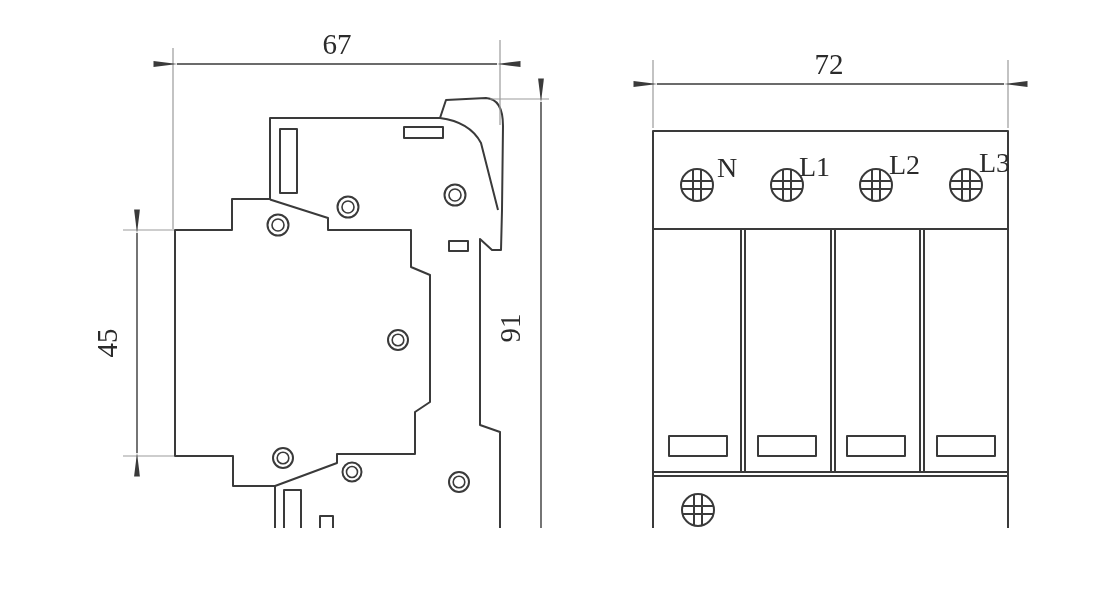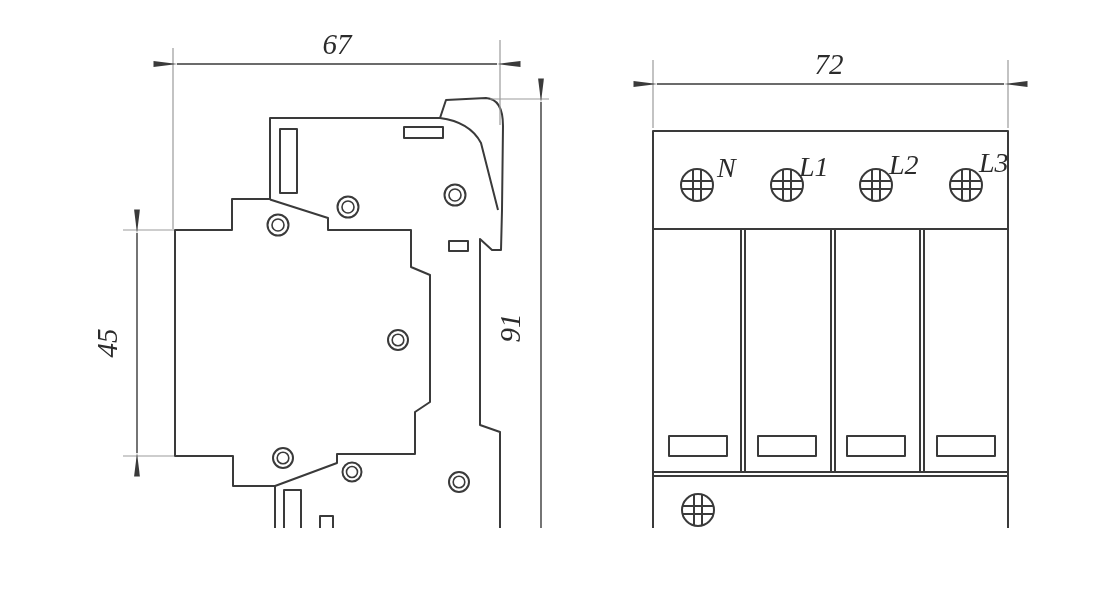--- a/index.html
+++ b/index.html
@@ -2,21 +2,20 @@
 <html><head>
 <meta charset="utf-8">
 <style>
   html,body{margin:0;padding:0;background:#ffffff;}
   .canvas{
     position:relative;
     width:1120px;height:528px;
     background:#ffffff;
     font-family:"Liberation Serif", serif;
     overflow:hidden;
-    font-style:italic;
   }
   svg{display:block;}
   text{
     font-family:"Liberation Serif", serif;
     fill:#2b2b2b;
   }
   .dim-text{font-size:29px;}
   .term-text{font-size:28px;}
 </style>
 </head>

